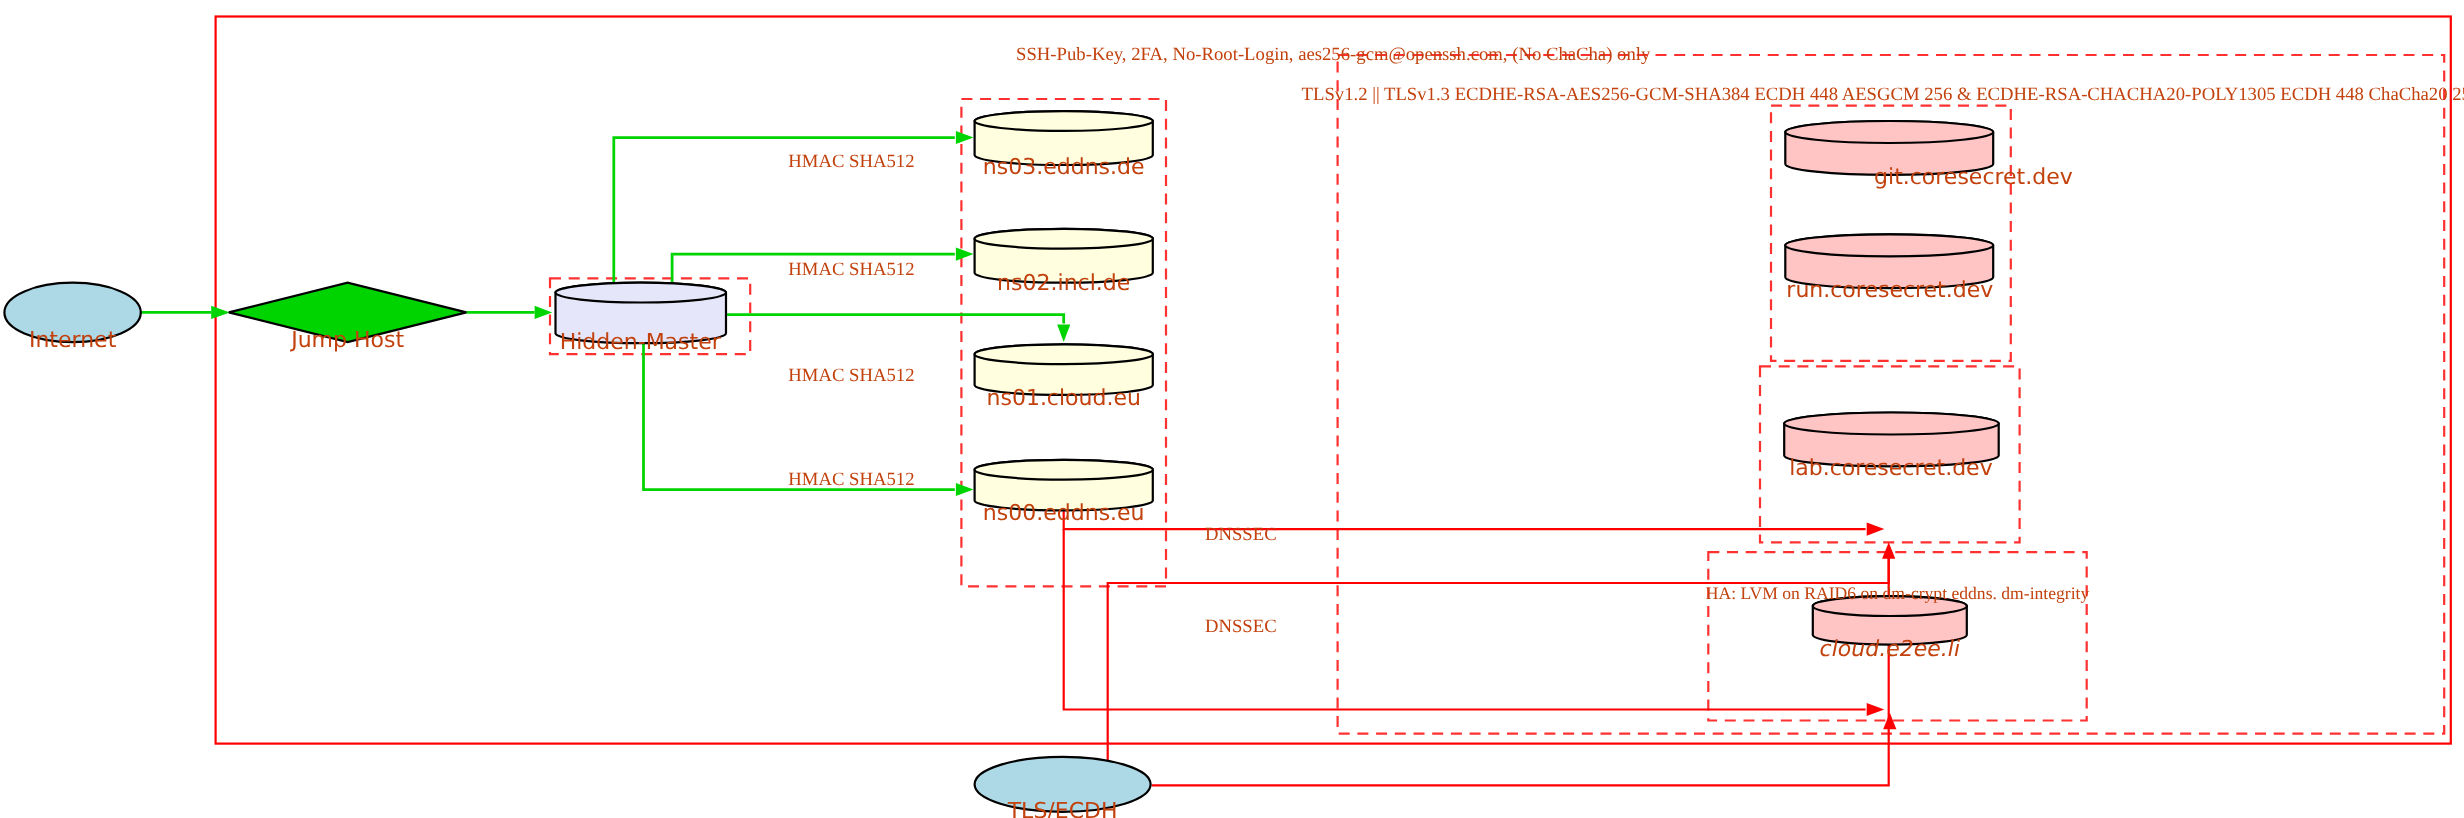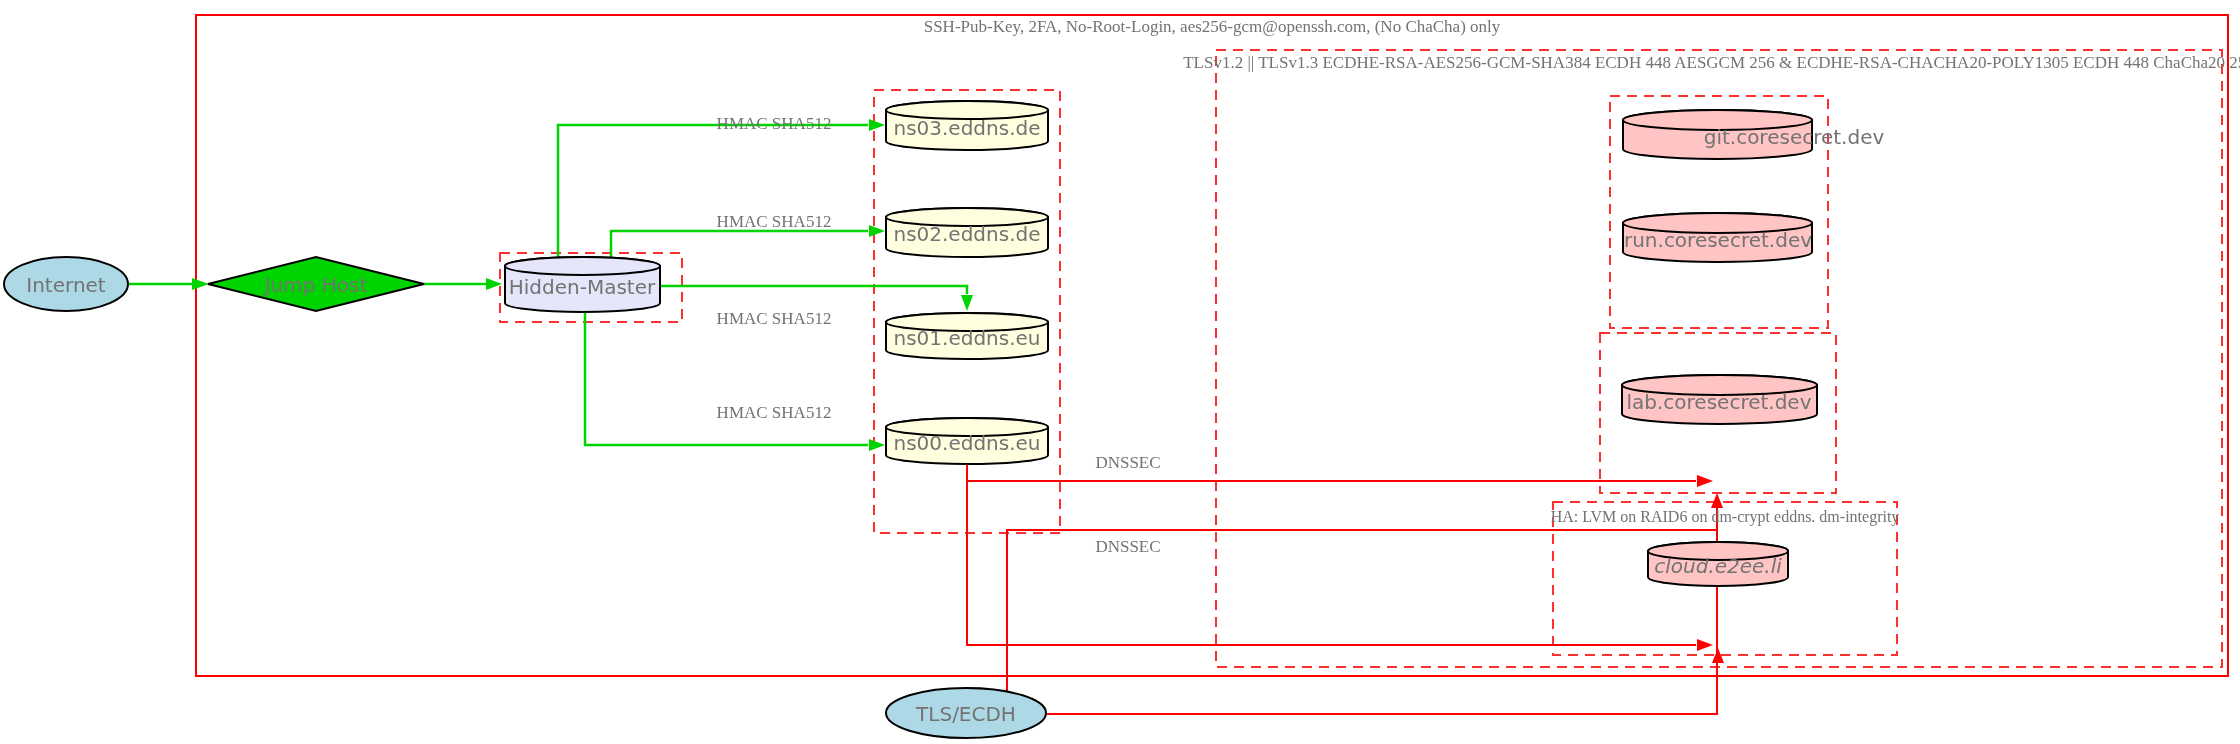--- a/index.html
+++ b/index.html
@@ -1,20 +1,20 @@
 <!DOCTYPE html>
 <html><head>
 <meta charset="utf-8">
 <style>
   html,body{margin:0;padding:0;background:#fff;}
   .stage{position:relative;width:2240px;height:744px;background:#fff;overflow:hidden;
          font-family:"DejaVu Sans",sans-serif;}
   .stage svg{position:absolute;left:0;top:0;}
-  .lbl{position:absolute;transform:translate(-50%,-50%);white-space:nowrap;color:#737373;
-       text-align:right;line-height:1.1;}
+  .lbl{position:absolute;transform:translate(-50%,-50%);white-space:nowrap;color:#c2410c;
+       text-align:right;line-height:1.1;margin-top:23px;}
   .node-lbl{font-family:"DejaVu Sans",sans-serif;font-size:20px;}
   .edge-lbl{font-family:"Liberation Serif",serif;font-size:17px;}
   .cluster-lbl{font-family:"Liberation Serif",serif;font-size:17px;}
   .cluster-lbl.small{font-size:16px;}
 </style>
 </head>
 <body style="background: rgb(255, 255, 255);">
 
 <div class="stage">
 
@@ -101,22 +101,22 @@
   </svg>
 
   <div class="lbl cluster-lbl" style="left:1212px;top:27px;">SSH-Pub-Key, 2FA, No-Root-Login, aes256-gcm@openssh.com, (No ChaCha) only</div>
   <div class="lbl cluster-lbl" style="left:1719px;top:63px;">TLSv1.2 || TLSv1.3 ECDHE-RSA-AES256-GCM-SHA384 ECDH 448 AESGCM 256 &amp; ECDHE-RSA-CHACHA20-POLY1305 ECDH 448 ChaCha20 256</div>
   <div class="lbl cluster-lbl small" style="left:1725px;top:517px;">HA: LVM on RAID6 on dm-crypt eddns. dm-integrity</div>
 
   <div class="lbl node-lbl" style="left:66px;top:285px;">Internet</div>
   <div class="lbl node-lbl" style="left:316px;top:285px;">Jump Host</div>
   <div class="lbl node-lbl" style="left:582px;top:287px;">Hidden-Master</div>
   <div class="lbl node-lbl" style="left:967px;top:128px;">ns03.eddns.de</div>
-  <div class="lbl node-lbl" style="left:967px;top:234px;">ns02.eddns.de</div>
-  <div class="lbl node-lbl" style="left:967px;top:338px;">ns01.eddns.eu</div>
+  <div class="lbl node-lbl" style="left:967px;top:234px;">ns02.incl.de</div>
+  <div class="lbl node-lbl" style="left:967px;top:338px;">ns01.cloud.eu</div>
   <div class="lbl node-lbl" style="left:967px;top:443px;">ns00.eddns.eu</div>
   <div class="lbl node-lbl" style="left:1794px;top:137px;">git.coresecret.dev</div>
   <div class="lbl node-lbl" style="left:1718px;top:240px;">run.coresecret.dev</div>
   <div class="lbl node-lbl" style="left:1719px;top:402px;">lab.coresecret.dev</div>
   <div class="lbl node-lbl" style="left:1718px;top:566px;font-style:italic;">cloud.e2ee.li</div>
   <div class="lbl node-lbl" style="left:966px;top:714px;">TLS/ECDH</div>
 
   <div class="lbl edge-lbl" style="left:774px;top:124px;">HMAC SHA512</div>
   <div class="lbl edge-lbl" style="left:774px;top:222px;">HMAC SHA512</div>
   <div class="lbl edge-lbl" style="left:774px;top:319px;">HMAC SHA512</div>

